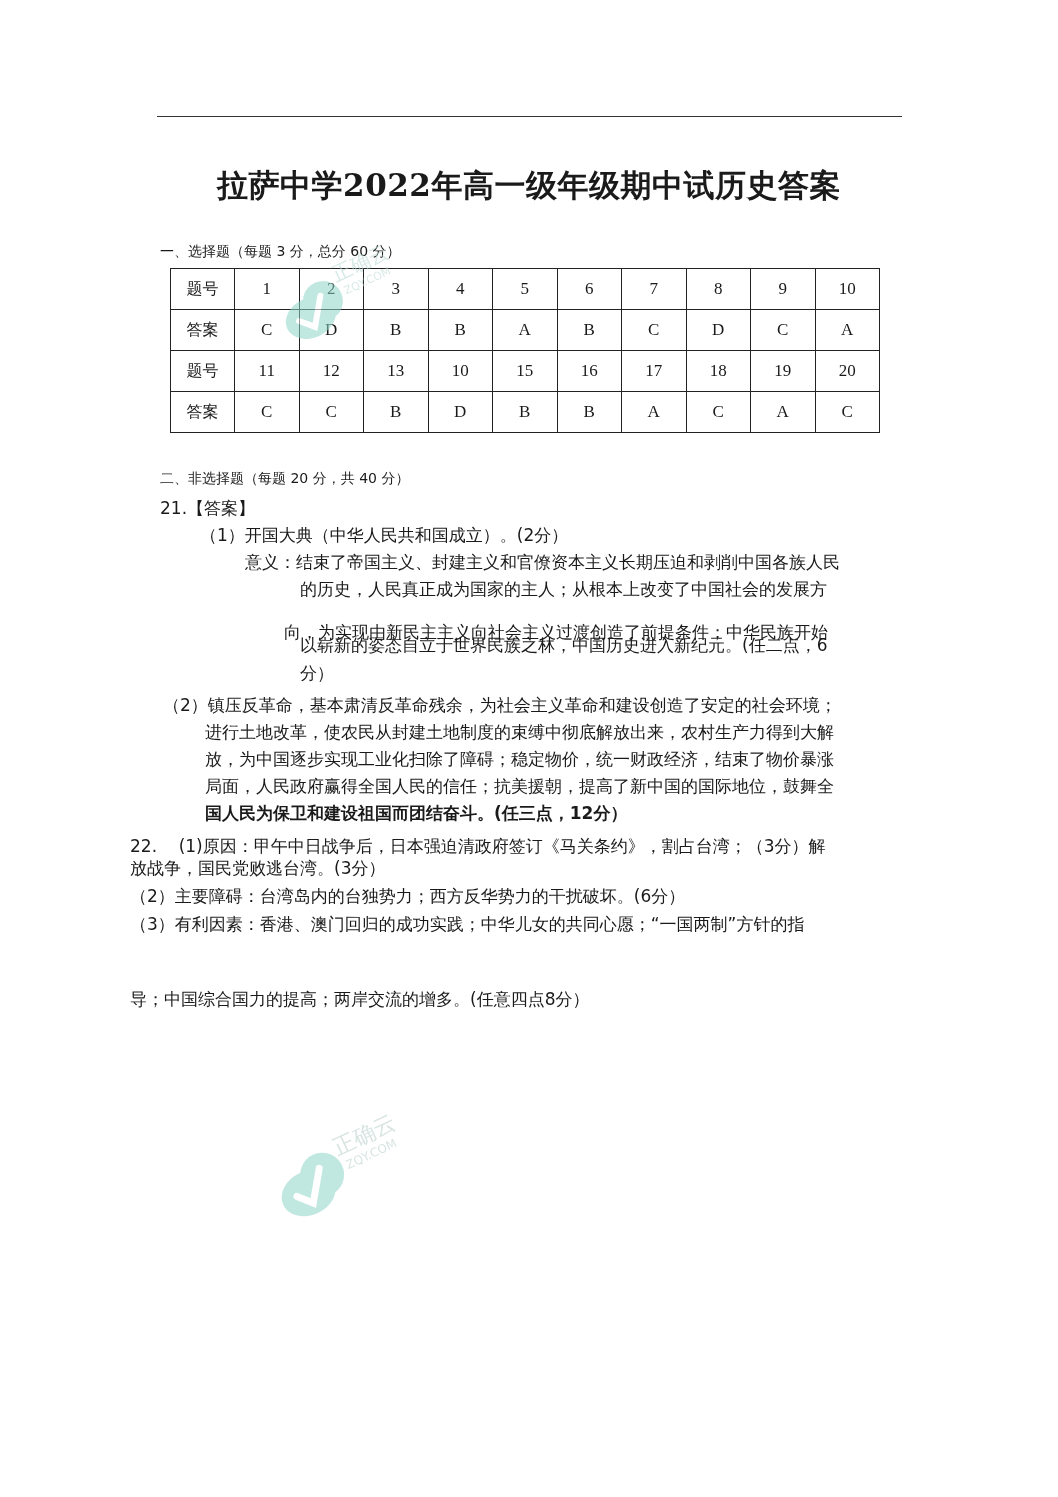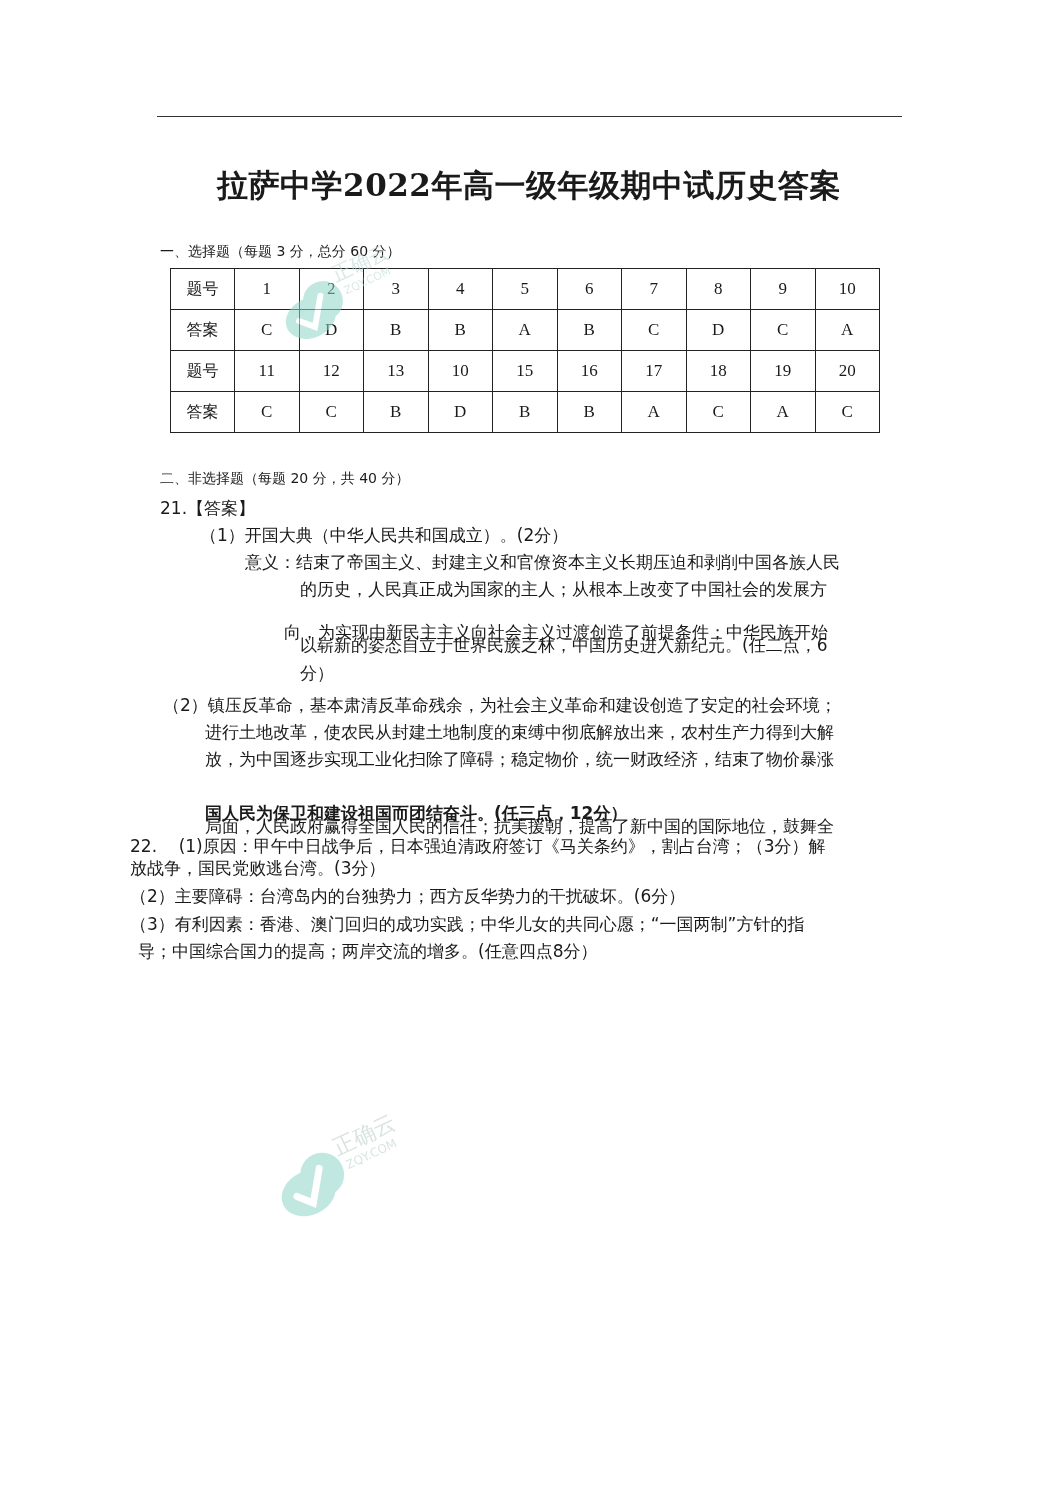--- a/index.html
+++ b/index.html
@@ -90,28 +90,28 @@
 
 <div class="line" style="left:245px; top:549px;">意义：结束了帝国主义、封建主义和官僚资本主义长期压迫和剥削中国各族人民</div>
 <div class="line" style="left:300px; top:576px;">的历史，人民真正成为国家的主人；从根本上改变了中国社会的发展方</div>
 <div class="line" style="left:284px; top:604px;margin-top:15px;">向，为实现由新民主主义向社会主义过渡创造了前提条件；中华民族开始</div>
 <div class="line" style="left:300px; top:632px;">以崭新的姿态自立于世界民族之林，中国历史进入新纪元。(任二点，6</div>
 <div class="line" style="left:300px; top:660px;">分）</div>
 
 <div class="line" style="left:163px; top:692px;">（2）镇压反革命，基本肃清反革命残余，为社会主义革命和建设创造了安定的社会环境；</div>
 <div class="line" style="left:205px; top:719px;">进行土地改革，使农民从封建土地制度的束缚中彻底解放出来，农村生产力得到大解</div>
 <div class="line" style="left:205px; top:746px;">放，为中国逐步实现工业化扫除了障碍；稳定物价，统一财政经济，结束了物价暴涨</div>
-<div class="line" style="left:205px; top:773px;margin-top:40px;">局面，人民政府赢得全国人民的信任；抗美援朝，提高了新中国的国际地位，鼓舞全</div>
+<div class="line" style="left:205px; top:773px;">局面，人民政府赢得全国人民的信任；抗美援朝，提高了新中国的国际地位，鼓舞全</div>
 <div class="line" style="left:205px; top:800px;font-weight:bold;">国人民为保卫和建设祖国而团结奋斗。(任三点，12分）</div>
 
 <div class="line" style="left:130px; top:833px; white-space:pre;">22.    (1)原因：甲午中日战争后，日本强迫清政府签订《马关条约》，割占台湾；（3分）解</div>
 <div class="line" style="left:130px; top:855px;">放战争，国民党败逃台湾。(3分）</div>
 <div class="line" style="left:130px; top:883px;">（2）主要障碍：台湾岛内的台独势力；西方反华势力的干扰破坏。(6分）</div>
 <div class="line" style="left:130px; top:911px;">（3）有利因素：香港、澳门回归的成功实践；中华儿女的共同心愿；“一国两制”方针的指</div>
-<div class="line" style="left:130px; top:938px;margin-left:8px;">导；中国综合国力的提高；两岸交流的增多。(任意四点8分）</div>
+<div class="line" style="left:130px; top:986px;">导；中国综合国力的提高；两岸交流的增多。(任意四点8分）</div>
 
 <div class="wm" style="left:262px; top:240px;">
   <svg width="160" height="100" viewBox="0 0 160 100">
     <g transform="rotate(-25 80 50)">
       <ellipse cx="40" cy="62" rx="26" ry="20" fill="#8fd6c8"></ellipse>
       <ellipse cx="58" cy="52" rx="20" ry="20" fill="#8fd6c8"></ellipse>
       <path d="M28 60 L40 72 L58 46" stroke="#ffffff" stroke-width="6" fill="none" stroke-linecap="round"></path>
       <text x="78" y="40" font-size="20" fill="#b8d8d2" font-family="DejaVu Sans, sans-serif">正确云</text>
       <text x="82" y="56" font-size="11" fill="#b8d8d2" font-family="DejaVu Sans, sans-serif">ZQY.COM</text>
     </g>

